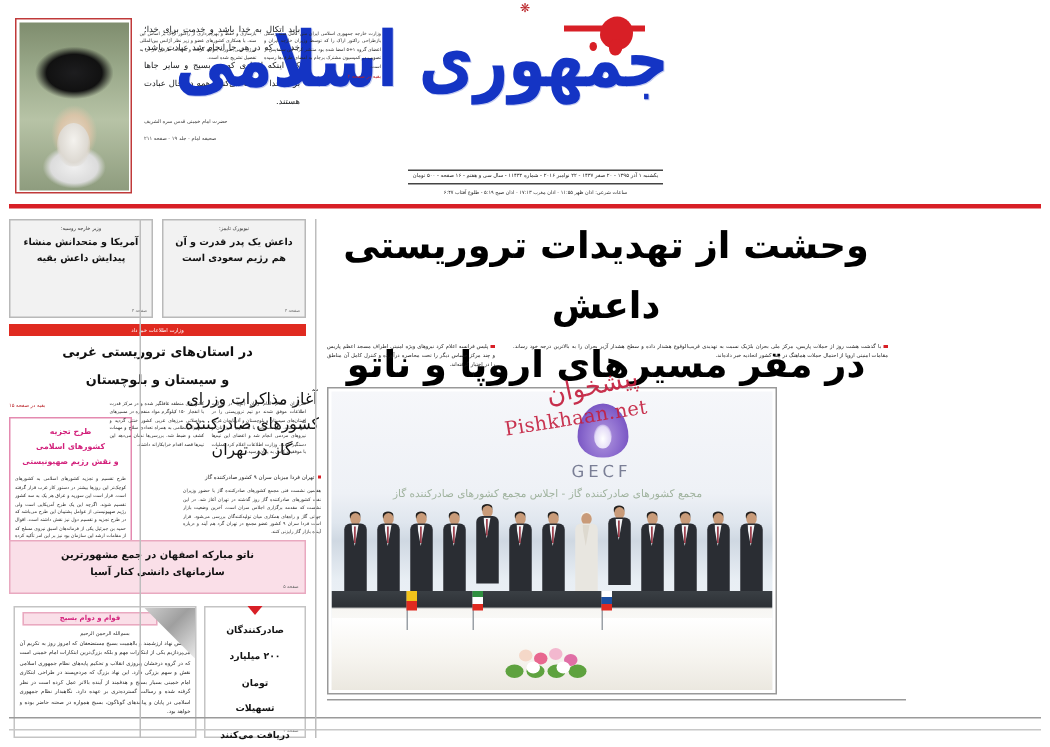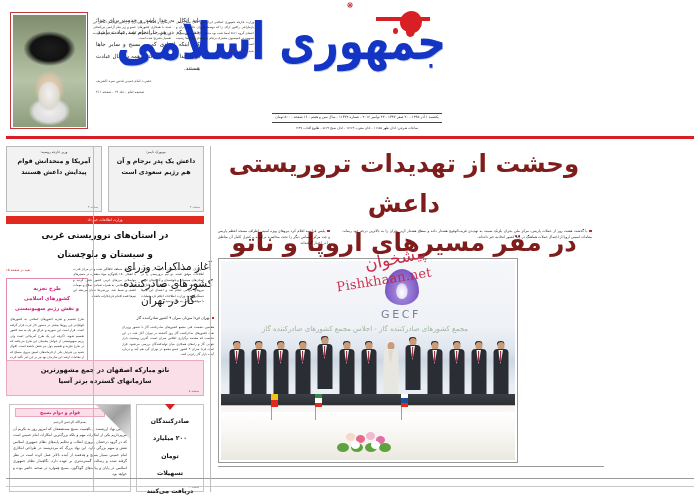--- a/index.html
+++ b/index.html
@@ -137,21 +137,21 @@
   .red-rule {
     position:absolute; top: 136px; left: 6px; width: 688px; height: 3.2px;
     background:#d81f26;
   }
 
   
   .headline-band {
     position:absolute; top: 144px; right: 96px; width: 400px; height: 80px;
   }
   .headline {
-    font-size: 24.5px; line-height: 1.62; font-weight: bold; color:#7f1d1d;
+    font-size: 24.5px; line-height: 1.62; font-weight: bold; color:#000000;
     text-align:center; letter-spacing:-0.4px;
     font-family:"DejaVu Sans", sans-serif;
   }
   .bullets {
     position:absolute; top: 228px; right: 108px; width: 380px;
     display:flex; gap:12px; direction: rtl;
   }
   .bullet {
     font-size: 3.5px; line-height: 1.75; color:#1a1a1a; text-align: justify;
   }
@@ -598,47 +598,47 @@
     <div class="caption-title">آغاز مذاکرات وزرای کشورهای صادرکننده گاز در تهران</div>
     <div class="caption-kicker">
       <span class="sq"></span><span>تهران فردا میزبان سران ۹ کشور صادرکننده گاز</span>
     </div>
     <div class="filler caption-body">هفتمین نشست فنی مجمع کشورهای صادرکننده گاز با حضور وزیران نفت کشورهای صادرکننده گاز روز گذشته در تهران آغاز شد. در این نشست که مقدمه برگزاری اجلاس سران است، آخرین وضعیت بازار جهانی گاز و راه‌های همکاری میان تولیدکنندگان بررسی می‌شود. قرار است فردا سران ۹ کشور عضو مجمع در تهران گرد هم آیند و درباره آینده بازار گاز رایزنی کنند.</div>
   </div>
 
   <div class="side-top">
     <div class="side-card">
       <div class="side-card-kicker">نیویورک تایمز:</div>
-      <div class="side-card-title">داعش یک پدر برجام و آن هم رژیم سعودی است</div>
+      <div class="side-card-title">داعش یک پدر قدرت و آن هم رژیم سعودی است</div>
       <div class="side-card-more">صفحه ۳</div>
     </div>
     <div class="side-card">
       <div class="side-card-kicker">وزیر خارجه روسیه:</div>
-      <div class="side-card-title">آمریکا و متحدانش قوام پیدایش داعش هستند</div>
+      <div class="side-card-title">آمریکا و متحدانش منشاء پیدایش داعش بقیه</div>
       <div class="side-card-more">صفحه ۳</div>
     </div>
   </div>
 
   <div class="red-banner-story">
     <div class="red-banner">وزارت اطلاعات خبر داد</div>
     <div class="rb-title">در استان‌های تروریستی غربی</div>
     <div class="rb-title">و سیستان و بلوچستان</div>
     <div class="rb-cols">
       <div class="c">
         <div class="filler">سربازان گمنام امام زمان (عج) در وزارت اطلاعات موفق شدند دو تیم تروریستی را در استان‌های سیستان و بلوچستان و آذربایجان غربی منهدم کنند. این عملیات با همکاری مرزبانان و نیروهای مردمی انجام شد و اعضای این تیم‌ها دستگیر شدند. وزارت اطلاعات اعلام کرد عملیات با موفقیت کامل به پایان رسید.</div>
       </div>
       <div class="c">
         <div class="filler">کشورهای منطقه غافلگیر شده و در مرکز قدرت با انفجار ۱۵۰ کیلوگرم مواد منفجره در مسیرهای مواصلاتی مرزهای غربی کشور خنثی گردید و تجهیزات نظامی به همراه تعدادی سلاح و مهمات کشف و ضبط شد. بررسی‌ها نشان می‌دهد این تیم‌ها قصد اقدام خرابکارانه داشتند.</div>
       </div>
     </div>
   </div>
 
   <div class="pink-banner-story">
     <div class="pb-title">ناتو مبارکه اصفهان در جمع مشهورترین</div>
-    <div class="pb-title">سازمانهای گسترده برتر آسیا</div>
+    <div class="pb-title">سازمانهای دانشی کنار آسیا</div>
     <div class="pb-more">صفحه ۵</div>
   </div>
 
   <div class="bottom-right-wrap">
     <div class="teaser">
       <div class="teaser-arrow"></div>
       <div class="teaser-title">صادرکنندگان</div>
       <div class="teaser-title">۲۰۰ میلیارد</div>
       <div class="teaser-title">تومان</div>
       <div class="teaser-title">تسهیلات</div>

